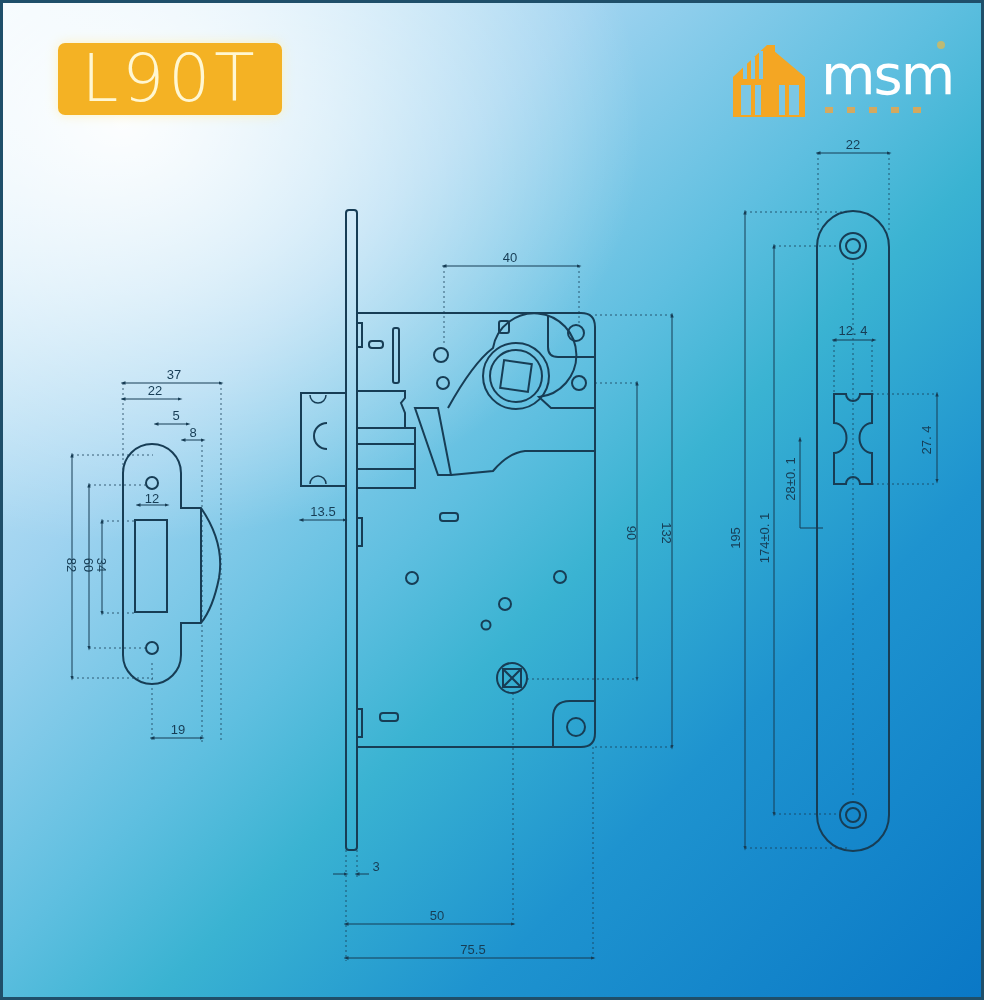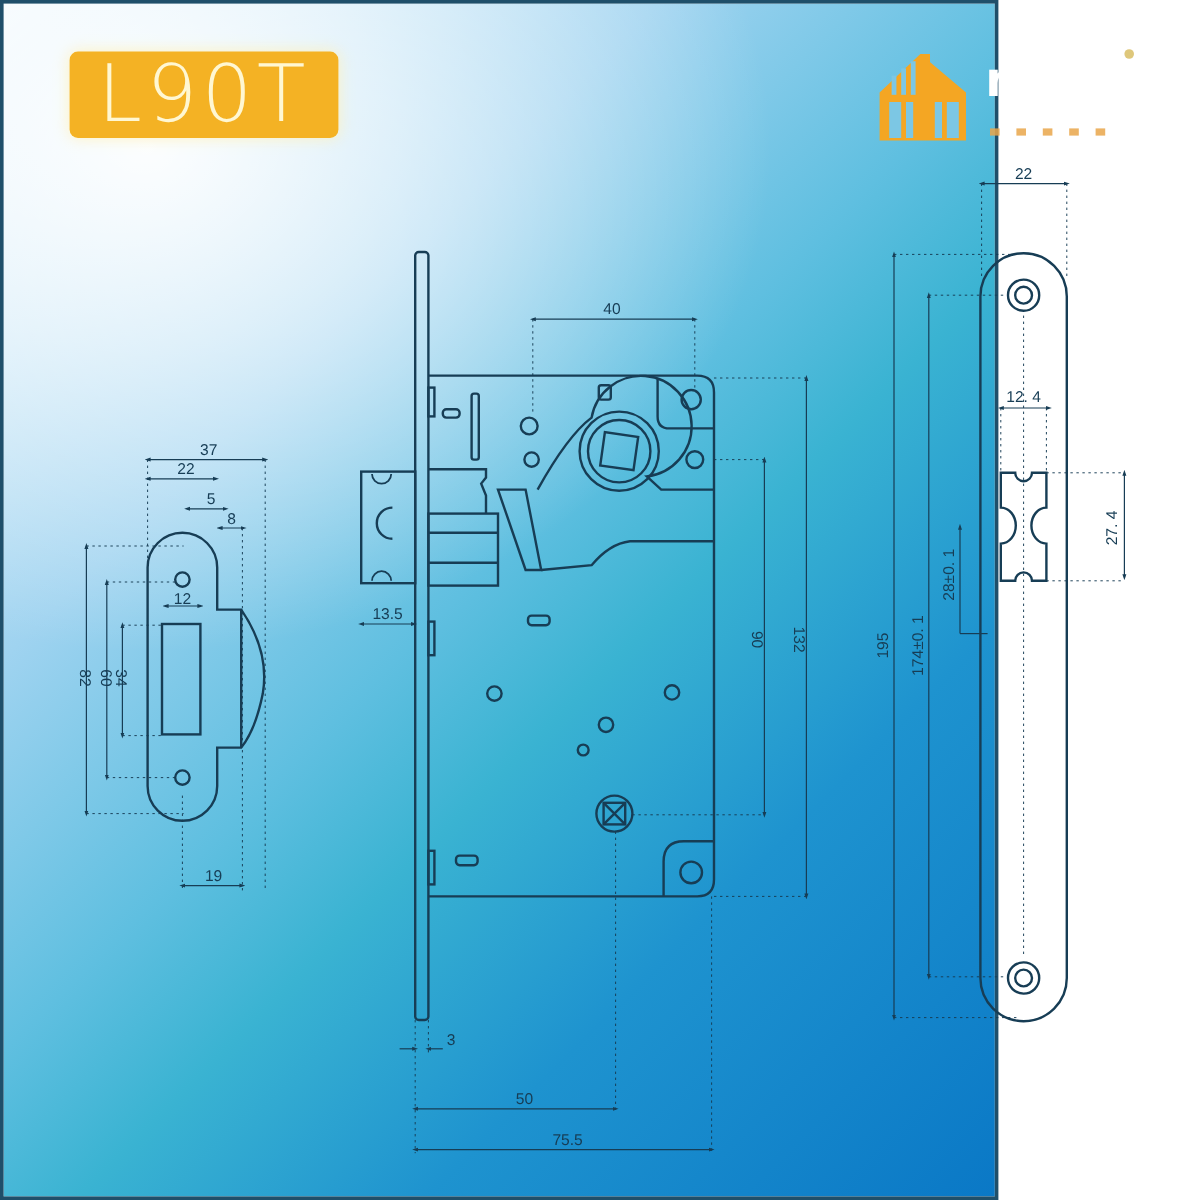--- a/index.html
+++ b/index.html
@@ -1,42 +1,42 @@
 <!DOCTYPE html>
 <html><head>
   <meta charset="utf-8">
   <style>
     html, body { margin: 0; padding: 0; }
     body {
       width: 1000px; height: 1000px; overflow: hidden;
       font-family: "Liberation Sans", sans-serif;
     }
     .frame {
-      position: relative; width: 832px; height: 1000px; box-sizing: border-box;
+      position: relative; width: 984px; height: 1000px; box-sizing: border-box;
       border: 3px solid #1f4f6a;
       background:
         radial-gradient(ellipse 520px 420px at 120px 120px, rgba(255,255,255,0.95) 0%, rgba(255,255,255,0.6) 40%, rgba(255,255,255,0) 100%),
         linear-gradient(135deg, #e9f6fd 0%, #9fd3f0 30%, #5fbfe0 48%, #3ab3d2 58%, #1e93cf 74%, #0a78c6 100%);
     }
     .model-badge {
       position: absolute; left: 55px; top: 40px; width: 224px; height: 72px;
       background: #f4b224; border-radius: 7px;
       box-shadow: 0 0 12px rgba(255, 240, 180, 0.8);
       display: flex; align-items: center; justify-content: center;
     }
     .model-badge span {
       color: #fff7d2; font-size: 66px; letter-spacing: 4px; line-height: 1;
       font-family: "DejaVu Sans", sans-serif; font-weight: 300;
     }
     .logo {
       position: absolute; left: 728px; top: 38px; width: 230px; height: 80px;
     }
     .logo .word {
       position: absolute; left: 90px; top: 6px;
-      color: #ffffff; font-size: 40px; font-weight: bold; letter-spacing: -2px;
+      color: #ffffff; font-size: 56px; font-weight: normal; letter-spacing: -2px;
       font-family: "DejaVu Sans", sans-serif; line-height: 1;
     }
     .logo .dots {
       position: absolute; left: 94px; top: 66px; display: flex; gap: 14px;
     }
     .logo .dots i { width: 8px; height: 6px; background: #e9a64a; display: block; opacity: .85; }
     .logo .reg {
       position: absolute; left: 206px; top: 0px; width: 8px; height: 8px; border-radius: 50%;
       background: #d6b95a; opacity: .8;
     }

